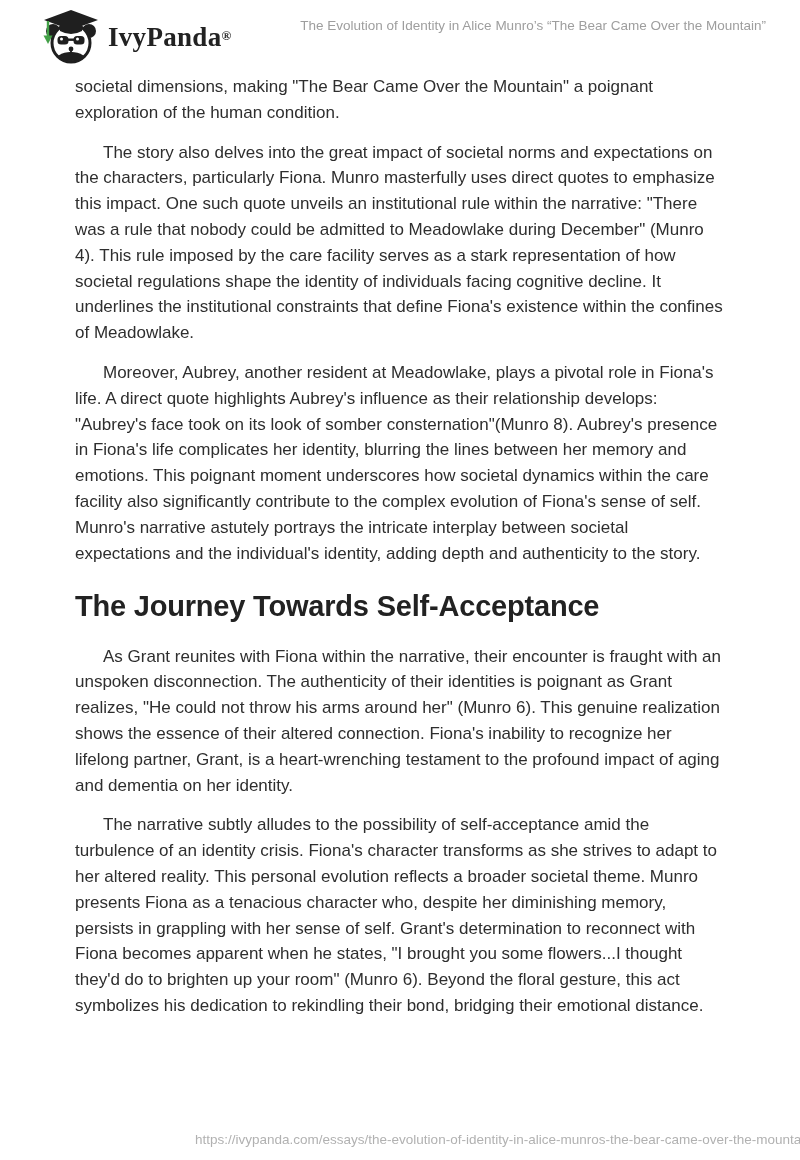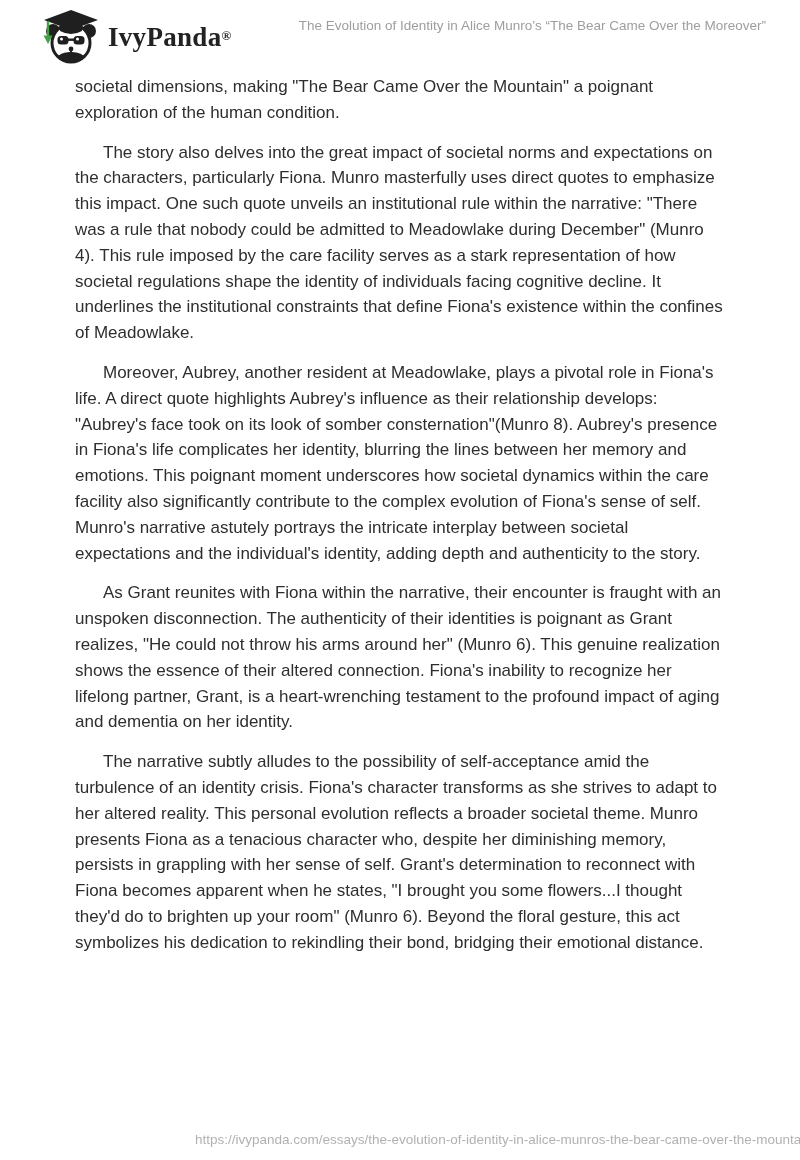--- a/index.html
+++ b/index.html
@@ -117,28 +117,29 @@
         <polygon points="30,0 57,10 30,20 3,10" fill="#1f1f1f"></polygon>
         <path d="M19,15 v6 q11,6 22,0 v-6 z" fill="#1f1f1f"></path>
 
         <line x1="7" y1="11" x2="7" y2="26" stroke="#43a047" stroke-width="2.4"></line>
         <polygon points="2.5,25.5 11.5,25.5 7,34" fill="#43a047"></polygon>
       </svg>
       <div>
         <span class="brand-name">IvyPanda</span><span class="brand-reg">®</span>
       </div>
     </div>
-    <div class="doc-title">The Evolution of Identity in Alice Munro’s “The Bear Came Over the Moreover”</div>
+    <div class="doc-title">The Evolution of Identity in Alice Munro’s “The Bear Came Over the Mountain”</div>
   </div>
 
   <div class="content">
     <p class="continuation">societal dimensions, making "The Bear Came Over the Mountain" a poignant exploration of the human condition.</p>
 
     <p>The story also delves into the great impact of societal norms and expectations on the characters, particularly Fiona. Munro masterfully uses direct quotes to emphasize this impact. One such quote unveils an institutional rule within the narrative: "There was a rule that nobody could be admitted to Meadowlake during December" (Munro 4). This rule imposed by the care facility serves as a stark representation of how societal regulations shape the identity of individuals facing cognitive decline. It underlines the institutional constraints that define Fiona's existence within the confines of Meadowlake.</p>
     <p>Moreover, Aubrey, another resident at Meadowlake, plays a pivotal role in Fiona's life. A direct quote highlights Aubrey's influence as their relationship develops: "Aubrey's face took on its look of somber consternation"(Munro 8). Aubrey's presence in Fiona's life complicates her identity, blurring the lines between her memory and emotions. This poignant moment underscores how societal dynamics within the care facility also significantly contribute to the complex evolution of Fiona's sense of self. Munro's narrative astutely portrays the intricate interplay between societal expectations and the individual's identity, adding depth and authenticity to the story.</p>
 
+    <h2>The Journey Towards Self-Acceptance</h2>
     <p>As Grant reunites with Fiona within the narrative, their encounter is fraught with an unspoken disconnection. The authenticity of their identities is poignant as Grant realizes, "He could not throw his arms around her" (Munro 6). This genuine realization shows the essence of their altered connection. Fiona's inability to recognize her lifelong partner, Grant, is a heart-wrenching testament to the profound impact of aging and dementia on her identity.</p>
     <p>The narrative subtly alludes to the possibility of self-acceptance amid the turbulence of an identity crisis. Fiona's character transforms as she strives to adapt to her altered reality. This personal evolution reflects a broader societal theme. Munro presents Fiona as a tenacious character who, despite her diminishing memory, persists in grappling with her sense of self. Grant's determination to reconnect with Fiona becomes apparent when he states, "I brought you some flowers...I thought they'd do to brighten up your room" (Munro 6). Beyond the floral gesture, this act symbolizes his dedication to rekindling their bond, bridging their emotional distance.</p>
   </div>
 
   <div class="footer">https://ivypanda.com/essays/the-evolution-of-identity-in-alice-munros-the-bear-came-over-the-mountain/</div>
 
 </div>
 
 </body></html>

